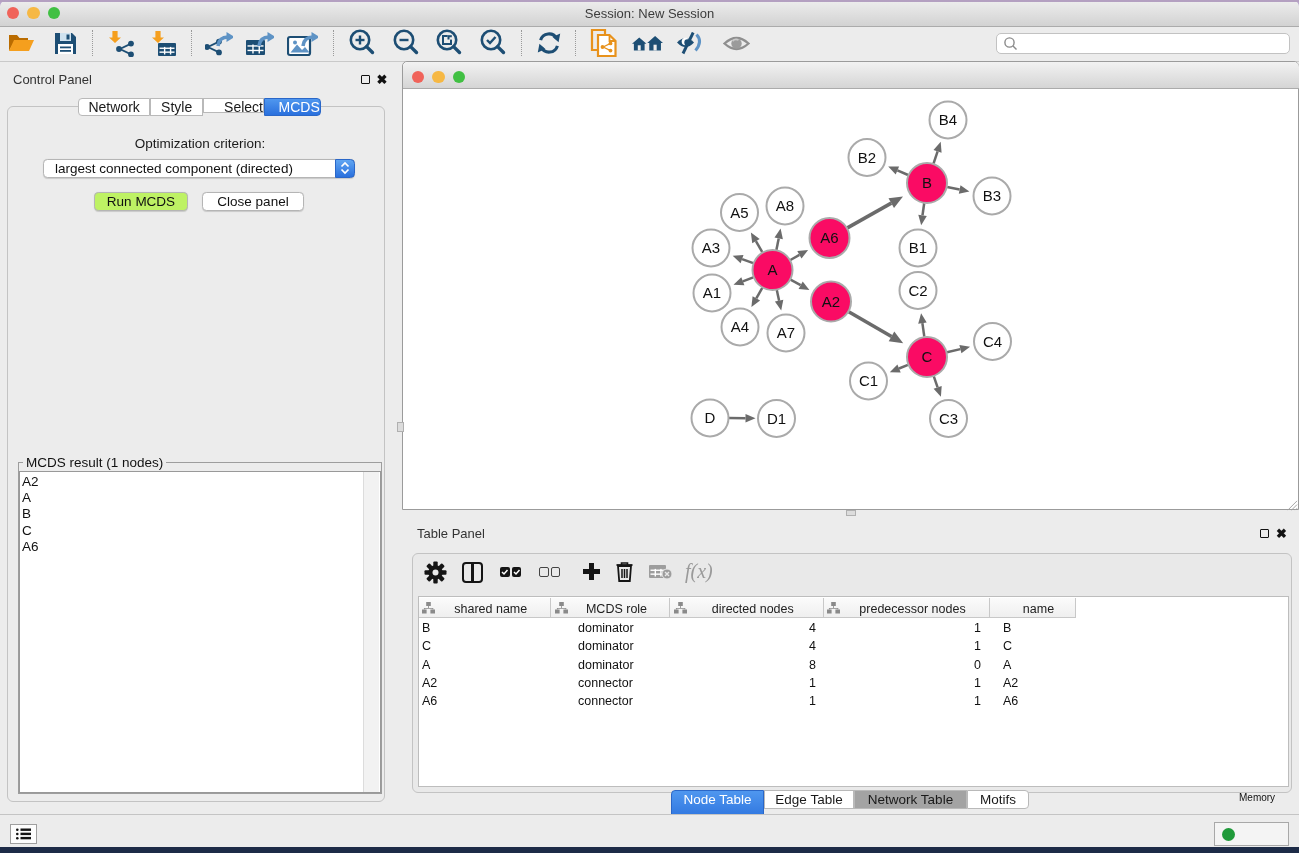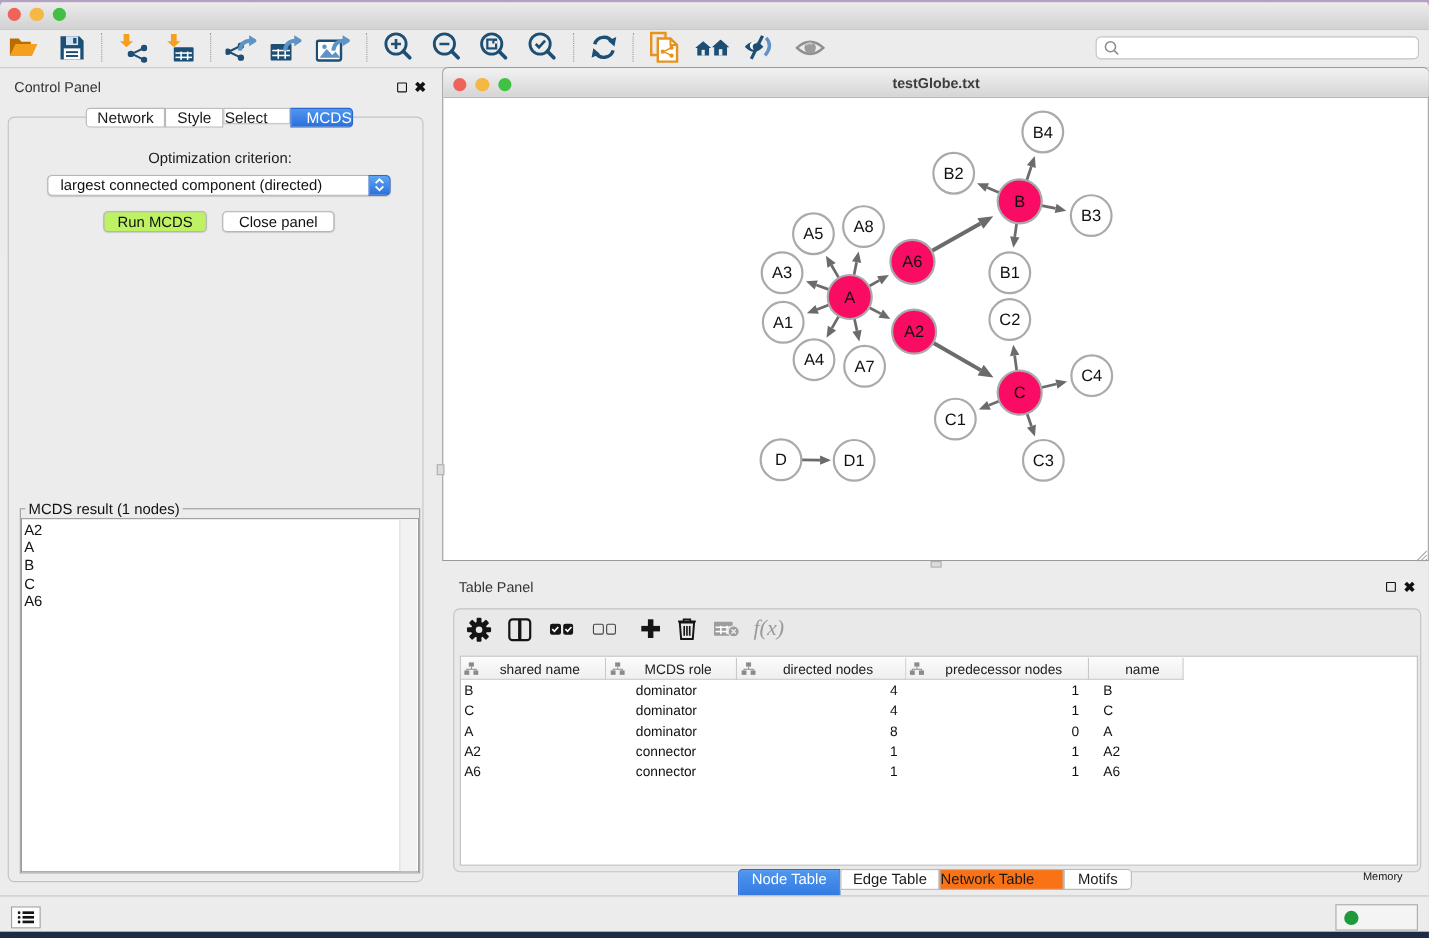--- a/index.html
+++ b/index.html
@@ -13,20 +13,21 @@
 #statusbar{position:absolute;left:0;top:814px;width:1299px;height:33px;background:#ececec;border-top:1px solid #c4c4c4}
 #deskbot{position:absolute;left:0;top:847px;width:1299px;height:6px;background:#1d2b47}
 .paneltitle{font-size:13px;color:#333}
 </style></head>
 <body>
 <div id="win">
 <div id="titlebar">
       <div class="tl" style="left:6.8px;top:6.8px;background:#f0635a"></div>
       <div class="tl" style="left:27.2px;top:6.8px;background:#f6b844"></div>
       <div class="tl" style="left:47.6px;top:6.8px;background:#41c043"></div>
+      <div id="title">Session: New Session</div>
     </div>
 <div id="toolbar"></div>
     <div class="abs" style="left:0;top:61px;width:1299px;height:1px;background:#c9c9c9"></div>
     <div class="tsep" style="left:91.5px"></div>
     <div class="tsep" style="left:190.5px"></div>
     <div class="tsep" style="left:333px"></div>
     <div class="tsep" style="left:521px"></div>
     <div class="tsep" style="left:575px"></div>
     <svg class="abs" style="left:8px;top:31px" width="27" height="24" viewBox="0 0 27 24">
       <path d="M1 4 h8 l2.5 3 H20 v4 H6 L1 20 Z" fill="#ba6c00"></path>
@@ -142,21 +143,21 @@
     <svg class="abs" style="left:1003px;top:36px" width="16" height="16" viewBox="0 0 16 16">
       <circle cx="6.5" cy="6.5" r="4.6" fill="none" stroke="#8a8a8a" stroke-width="1.4"></circle>
       <line x1="10" y1="10" x2="13.5" y2="13.5" stroke="#8a8a8a" stroke-width="1.4"></line>
     </svg>
 <div class="abs paneltitle" style="left:13px;top:71.5px">Control Panel</div>
     <div class="abs" style="left:360.5px;top:75px;width:9.0px;height:9.0px;border:1.6px solid #111;border-radius:1px"></div>
     <div class="abs" style="left:376.5px;top:72px;font-size:13px;font-weight:bold;color:#111">✖</div>
     <div class="abs" style="left:7px;top:106px;width:378px;height:696px;border:1px solid #c3c3c3;border-radius:6px"></div>
     <div class="abs" style="left:78.3px;top:97.5px;width:71.7px;height:18px;background:#fff;border:1px solid #b9b9b9;border-radius:4px 0 0 4px;color:#1a1a1a;font-size:14px;text-align:center;line-height:17px">Network</div>
     <div class="abs" style="left:150px;top:97.5px;width:53.3px;height:18px;background:#fff;border:1px solid #b9b9b9;border-radius:0;color:#1a1a1a;font-size:14px;text-align:center;line-height:17px">Style</div>
-    <div class="abs" style="left:203.3px;top:97.5px;width:60.7px;height:15px;background:#fff;border:1px solid #b9b9b9;border-radius:0;color:#1a1a1a;font-size:14px;text-align:left;line-height:17px">Select</div>
+    <div class="abs" style="left:203.3px;top:97.5px;width:60.7px;height:15px;background:#fff;border:1px solid #b9b9b9;border-radius:0;color:#1a1a1a;font-size:14px;text-align:right;line-height:17px">Select</div>
     <div class="abs" style="left:264px;top:97.5px;width:56.8px;height:18px;background:linear-gradient(#4f97ef,#2a70dd);border:1px solid #2a67c8;border-radius:0 4px 4px 0;color:#fff;font-size:14px;text-align:right;line-height:17px">MCDS</div>
     <div class="abs" style="left:66px;top:136px;width:268px;text-align:center;font-size:13.5px;color:#1a1a1a">Optimization criterion:</div>
     <div class="abs" style="left:43px;top:158.5px;width:312px;height:19px;background:#fff;border:1px solid #b5b5b5;border-radius:4.5px;box-shadow:0 0.5px 1px rgba(0,0,0,0.15)"></div>
     <div class="abs" style="left:55px;top:161px;font-size:13.5px;color:#111">largest connected component (directed)</div>
     <div class="abs" style="left:335px;top:158.5px;width:20px;height:19px;background:linear-gradient(#5fa5f2,#2a70dd);border-radius:0 4.5px 4.5px 0;border:1px solid #2a67c8"></div>
     <svg class="abs" style="left:338px;top:161px" width="14" height="14" viewBox="0 0 14 14">
       <path d="M3.5 5.5 L7 2 l3.5 3.5" stroke="#fff" stroke-width="1.7" fill="none"></path>
       <path d="M3.5 8.5 L7 12 l3.5 -3.5" stroke="#fff" stroke-width="1.7" fill="none"></path>
     </svg>
     <div class="abs" style="left:94px;top:191.5px;width:94px;height:19px;background:#bef264;border:1px solid #b5b5b5;border-radius:4.5px;box-shadow:0 0.5px 1px rgba(0,0,0,0.15);font-size:13.5px;color:#111;text-align:center;line-height:18px">Run MCDS</div>
@@ -170,21 +171,20 @@
       <div style="height:16.2px">B</div>
       <div style="height:16.2px">C</div>
       <div style="height:16.2px">A6</div>
     </div>
     <div class="abs" style="left:363px;top:472px;width:16px;height:320px;background:#f2f2f2;border-left:1px solid #dcdcdc"></div>
 <div class="abs" style="left:402px;top:61px;width:897px;height:449px;background:#fff;border:1px solid #9b9b9b;border-radius:5px 5px 0 0"></div>
     <div class="abs" style="left:403px;top:62px;width:896px;height:27px;background:linear-gradient(#f2f2f2,#d5d5d5);border-bottom:1px solid #ababab;border-radius:5px 5px 0 0"></div>
     <div class="tl" style="left:411.5px;top:70.5px;background:#f0635a"></div>
     <div class="tl" style="left:432px;top:70.5px;background:#f6b844"></div>
     <div class="tl" style="left:452.5px;top:70.5px;background:#41c043"></div>
-    <div class="abs" style="left:403px;top:68px;width:896px;text-align:center;font-size:13px;font-weight:bold;color:#3c3c3c">testGlobe.txt</div>
     <svg class="abs" style="left:1286px;top:499px" width="12" height="12" viewBox="0 0 13 13">
       <g stroke="#a0a0a0" stroke-width="1">
         <line x1="12" y1="2" x2="2" y2="12"></line>
         <line x1="12" y1="6" x2="6" y2="12"></line>
         <line x1="12" y1="10" x2="10" y2="12"></line>
       </g>
     </svg>
     <div class="abs" style="left:397px;top:422px;width:7px;height:10px;background:#dcdcdc;border:1px solid #b0b0b0"></div>
     <div class="abs" style="left:846px;top:510px;width:10px;height:6px;background:#dcdcdc;border:1px solid #b0b0b0"></div>
     <svg width="895" height="419" viewBox="0 0 895 419" style="position:absolute;left:404px;top:90px">
@@ -385,21 +385,21 @@
     <div class="abs" style="left:740px;top:675.8999999999999px;width:76px;text-align:right;font-size:12.5px;color:#111">1</div>
     <div class="abs" style="left:905px;top:675.8999999999999px;width:76px;text-align:right;font-size:12.5px;color:#111">1</div>
     <div class="abs" style="left:1003px;top:675.8999999999999px;font-size:12.5px;color:#111">A2</div>
     <div class="abs" style="left:422px;top:694.1999999999998px;font-size:12.5px;color:#111">A6</div>
     <div class="abs" style="left:578px;top:694.1999999999998px;font-size:12.5px;color:#111">connector</div>
     <div class="abs" style="left:740px;top:694.1999999999998px;width:76px;text-align:right;font-size:12.5px;color:#111">1</div>
     <div class="abs" style="left:905px;top:694.1999999999998px;width:76px;text-align:right;font-size:12.5px;color:#111">1</div>
     <div class="abs" style="left:1003px;top:694.1999999999998px;font-size:12.5px;color:#111">A6</div>
     <div class="abs" style="left:671px;top:790px;width:93px;height:33px;background:linear-gradient(#4f97ef,#2a70dd);border:1px solid #2a67c8;color:#fff;border-radius:4px 0 0 4px;font-size:13.5px;text-align:center;line-height:18px">Node Table</div>
     <div class="abs" style="left:764px;top:790px;width:90px;height:19px;background:#fff;border:1px solid #b9b9b9;color:#1a1a1a;border-radius:0;font-size:13.5px;text-align:center;line-height:18px">Edge Table</div>
-    <div class="abs" style="left:854px;top:790px;width:113px;height:19px;background:#f97316;border:1px solid #b9b9b9;color:#1a1a1a;border-radius:0;font-size:13.5px;text-align:left;line-height:18px">Network Table</div>
+    <div class="abs" style="left:854px;top:790px;width:113px;height:19px;background:#a3a3a3;border:1px solid #b9b9b9;color:#1a1a1a;border-radius:0;font-size:13.5px;text-align:center;line-height:18px">Network Table</div>
     <div class="abs" style="left:967px;top:790px;width:62px;height:19px;background:#fff;border:1px solid #b9b9b9;color:#1a1a1a;border-radius:0 4px 4px 0;font-size:13.5px;text-align:center;line-height:18px">Motifs</div>
 <div id="statusbar"></div>
 <div class="abs" style="left:10px;top:824px;width:27px;height:20px;background:#fdfdfd;border:1px solid #9f9f9f"></div>
     <svg class="abs" style="left:16px;top:828px" width="15" height="12" viewBox="0 0 15 12">
       <g fill="#151515">
         <rect x="0" y="0.5" width="2.6" height="2.6" rx="1.3"></rect>
         <rect x="0" y="4.7" width="2.6" height="2.6" rx="1.3"></rect>
         <rect x="0" y="8.9" width="2.6" height="2.6" rx="1.3"></rect>
         <rect x="4.5" y="0.5" width="10.5" height="2.4"></rect>
         <rect x="4.5" y="4.7" width="10.5" height="2.4"></rect>

